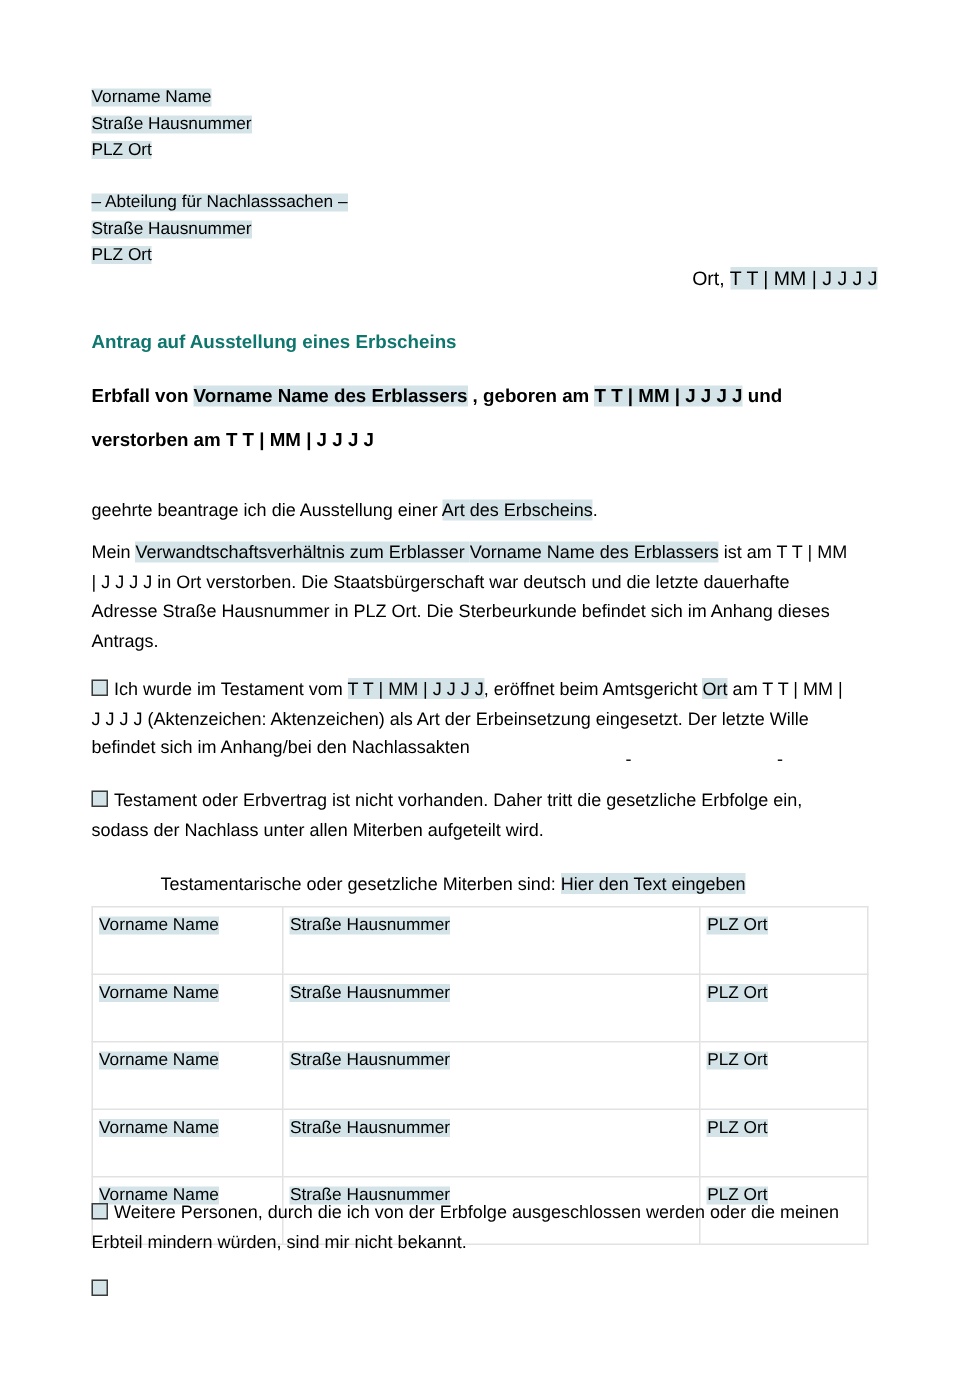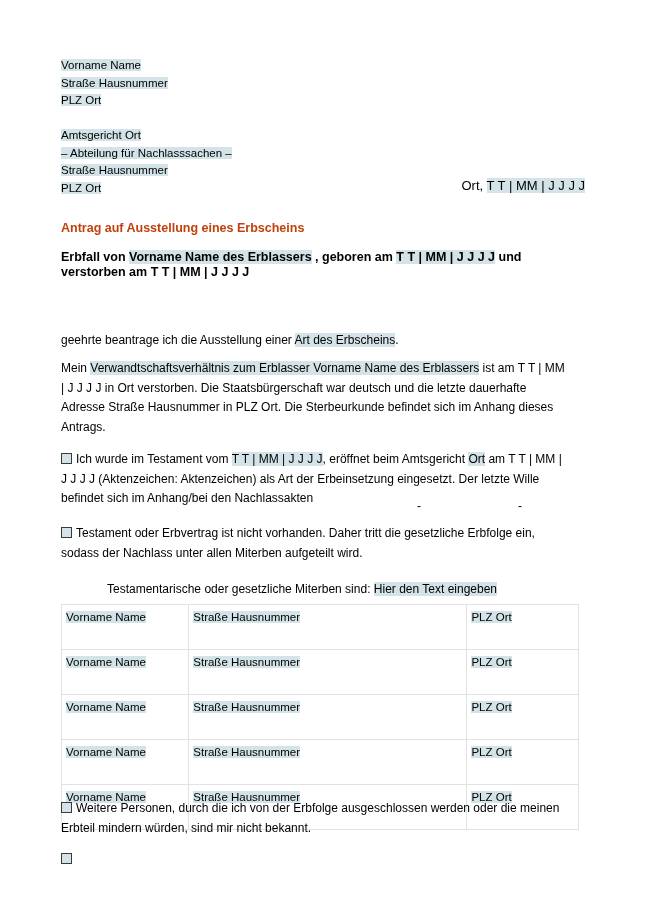--- a/index.html
+++ b/index.html
@@ -45,31 +45,31 @@
     font-size: 13px;
     line-height: 16px;
     white-space: pre;
   }
   .doc-title {
     position: absolute;
     left: 61px;
     top: 220px;
     font-size: 12.5px;
     font-weight: bold;
-    color: #c2410c;
+    color: #0f766e;
     line-height: 17px;
   }
   .erbfall {
     position: absolute;
     left: 61px;
     top: 250px;
     width: 508px;
     font-size: 12.5px;
     font-weight: bold;
-    line-height: 15px;
+    line-height: 29px;
   }
   .para {
     position: absolute;
     left: 61px;
     width: 510px;
     font-size: 12px;
     line-height: 19.5px;
   }
   .p-salutation { top: 304px; }
   .p-request    { top: 331px; }
@@ -124,21 +124,20 @@
 </head>
 <body>
 
 <div class="page">
 
   <div class="addr-block">
     <div class="line"><span class="hl">Vorname Name</span></div>
     <div class="line"><span class="hl">Straße Hausnummer</span></div>
     <div class="line"><span class="hl">PLZ Ort</span></div>
     <div class="addr-gap"></div>
-    <div class="line"><span class="hl">Amtsgericht Ort</span></div>
     <div class="line"><span class="hl">– Abteilung für Nachlasssachen –</span></div>
     <div class="line"><span class="hl">Straße Hausnummer</span></div>
     <div class="line"><span class="hl">PLZ Ort</span></div>
   </div>
 
   <div class="dateline"><span>Ort, </span><span class="hl">T T | MM | J J J J</span></div>
 
   <div class="doc-title">Antrag auf Ausstellung eines Erbscheins</div>
 
   <div class="erbfall"><span>Erbfall von </span><span class="hl">Vorname Name des Erblassers</span><span> , geboren am </span><span class="hl">T T | MM | J J J J</span><span> und verstorben am </span><span>T T | MM | J J J J</span></div>

